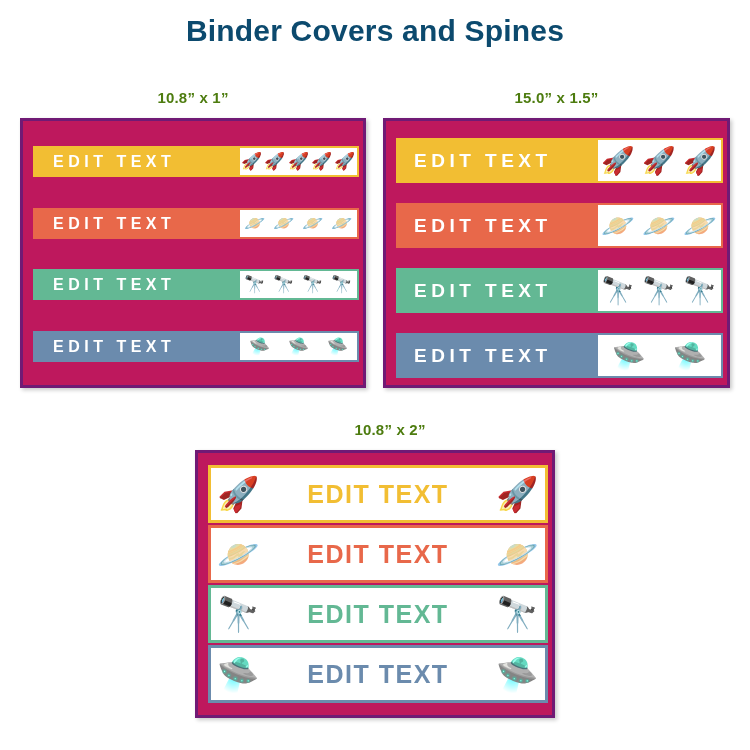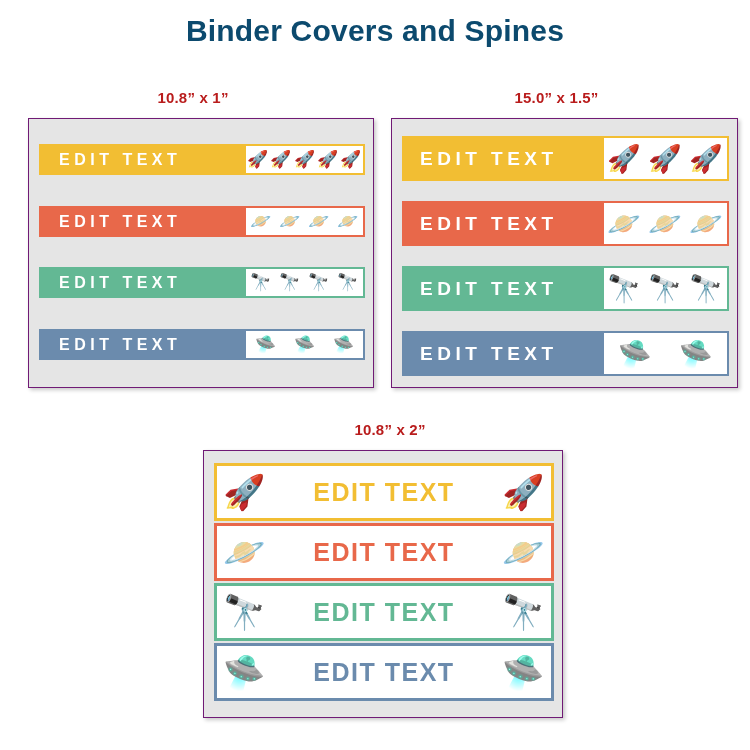--- a/index.html
+++ b/index.html
@@ -26,36 +26,35 @@
     font-weight: bold;
     color: #0c4a6e;
     letter-spacing: 0.2px;
   }
 
   
   .size-label {
     position: absolute;
     font-size: 15px;
     font-weight: bold;
-    color: #b91c1c;
+    color: #4d7c0f;
     text-align: center;
     letter-spacing: 0.2px;
   }
   #label-a { top: 89px; left: 20px;  width: 346px; }
   #label-b { top: 89px; left: 383px; width: 347px; }
   #label-c { top: 421px; left: 210px; width: 360px; }
 
   
   .sheet {
     position: absolute;
-    background: #e5e5e5;
-    border: 1px solid #701a75;
+    background: #be185d;
+    border: 3px solid #701a75;
     box-shadow: 2px 2px 4px rgba(0,0,0,0.22);
     box-sizing: border-box;
-    margin-left: 8px;
   }
   #sheet-a { left: 20px;  top: 118px; width: 346px; height: 270px; }
   #sheet-b { left: 383px; top: 118px; width: 347px; height: 270px; }
   #sheet-c { left: 195px; top: 450px; width: 360px; height: 268px; }
 
   
   .spine {
     position: absolute;
     box-sizing: border-box;
     display: flex;

